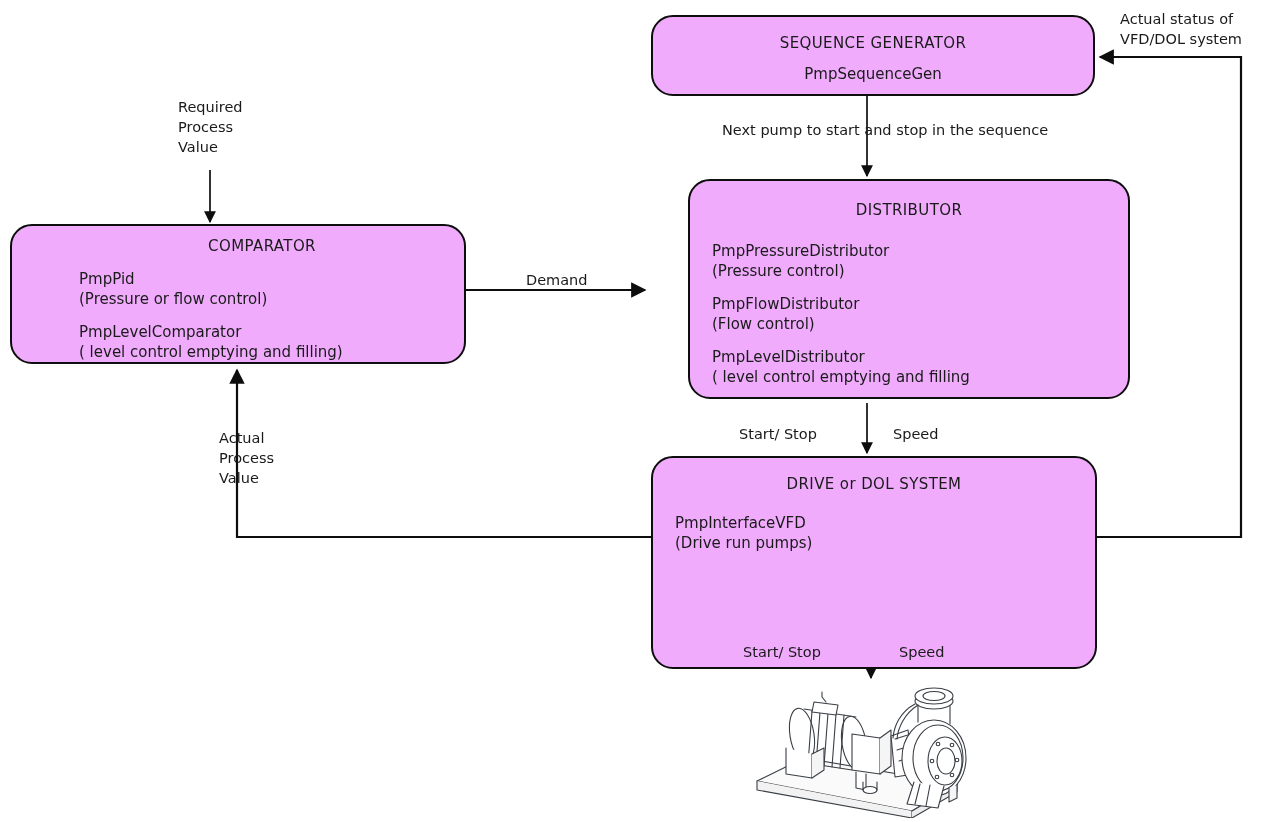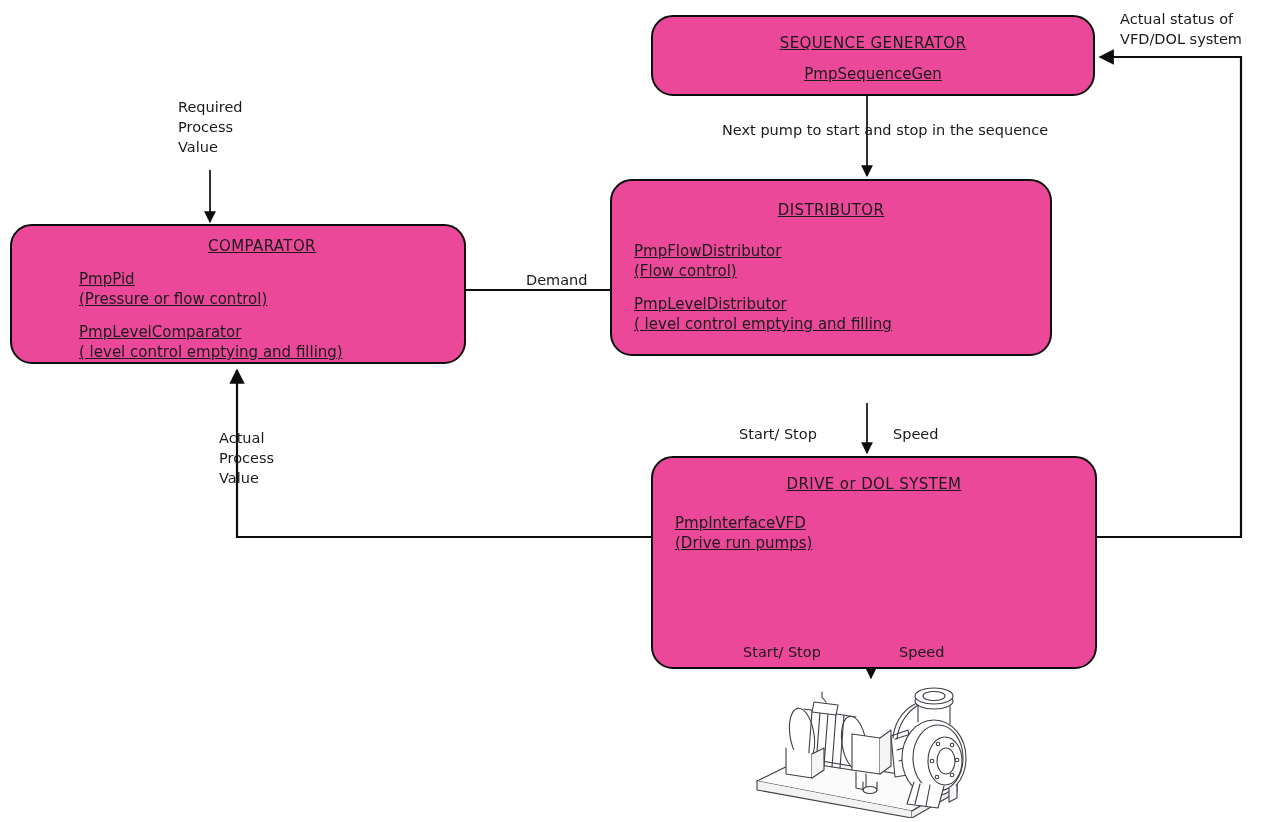--- a/index.html
+++ b/index.html
@@ -25,22 +25,21 @@
     top: 0;
     width: 1263px;
     height: 822px;
     pointer-events: none;
   }
   .node {
     position: absolute;
     box-sizing: border-box;
     border: 2px solid #0d0d0d;
     border-radius: 22px;
-    background: #ec4899;
-    text-decoration: underline;
+    background: #f0abfc;
   }
   .node-title {
     text-align: center;
     font-size: 15px;
     letter-spacing: 0.4px;
     color: #1a1a1a;
   }
   .node-body {
     font-size: 15px;
     line-height: 20px;
@@ -105,23 +104,27 @@
         <div>PmpPid</div>
         <div>(Pressure or flow control)</div>
       </div>
       <div class="entry">
         <div>PmpLevelComparator</div>
         <div>( level control emptying and filling)</div>
       </div>
     </div>
   </div>
 
-  <div class="node" style="left:610px; top:179px; width:442px; height:177px;">
+  <div class="node" style="left:688px; top:179px; width:442px; height:220px;">
     <div class="node-title" style="margin-top:20px;">DISTRIBUTOR</div>
     <div class="node-body" style="margin:22px 0 0 22px;">
+      <div class="entry">
+        <div>PmpPressureDistributor</div>
+        <div>(Pressure control)</div>
+      </div>
       <div class="entry">
         <div>PmpFlowDistributor</div>
         <div>(Flow control)</div>
       </div>
       <div class="entry">
         <div>PmpLevelDistributor</div>
         <div>( level control emptying and filling</div>
       </div>
     </div>
   </div>

